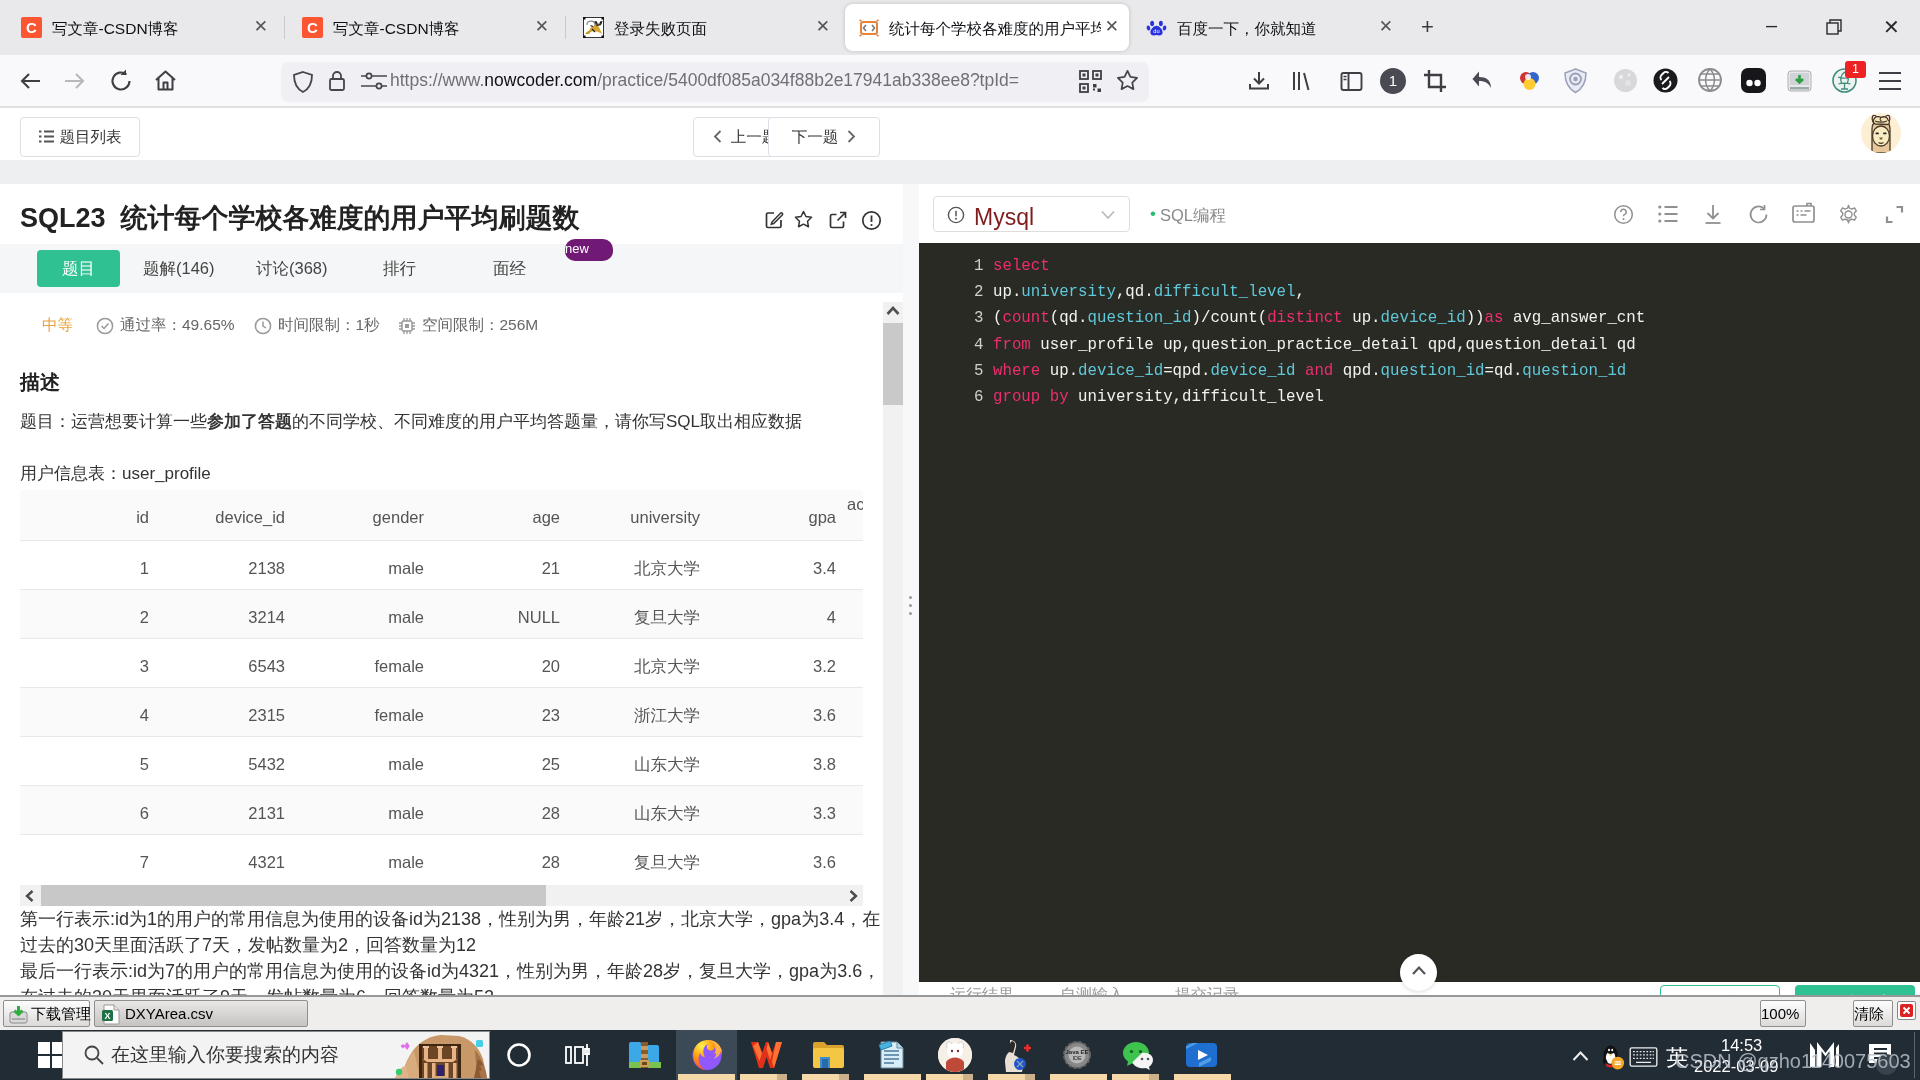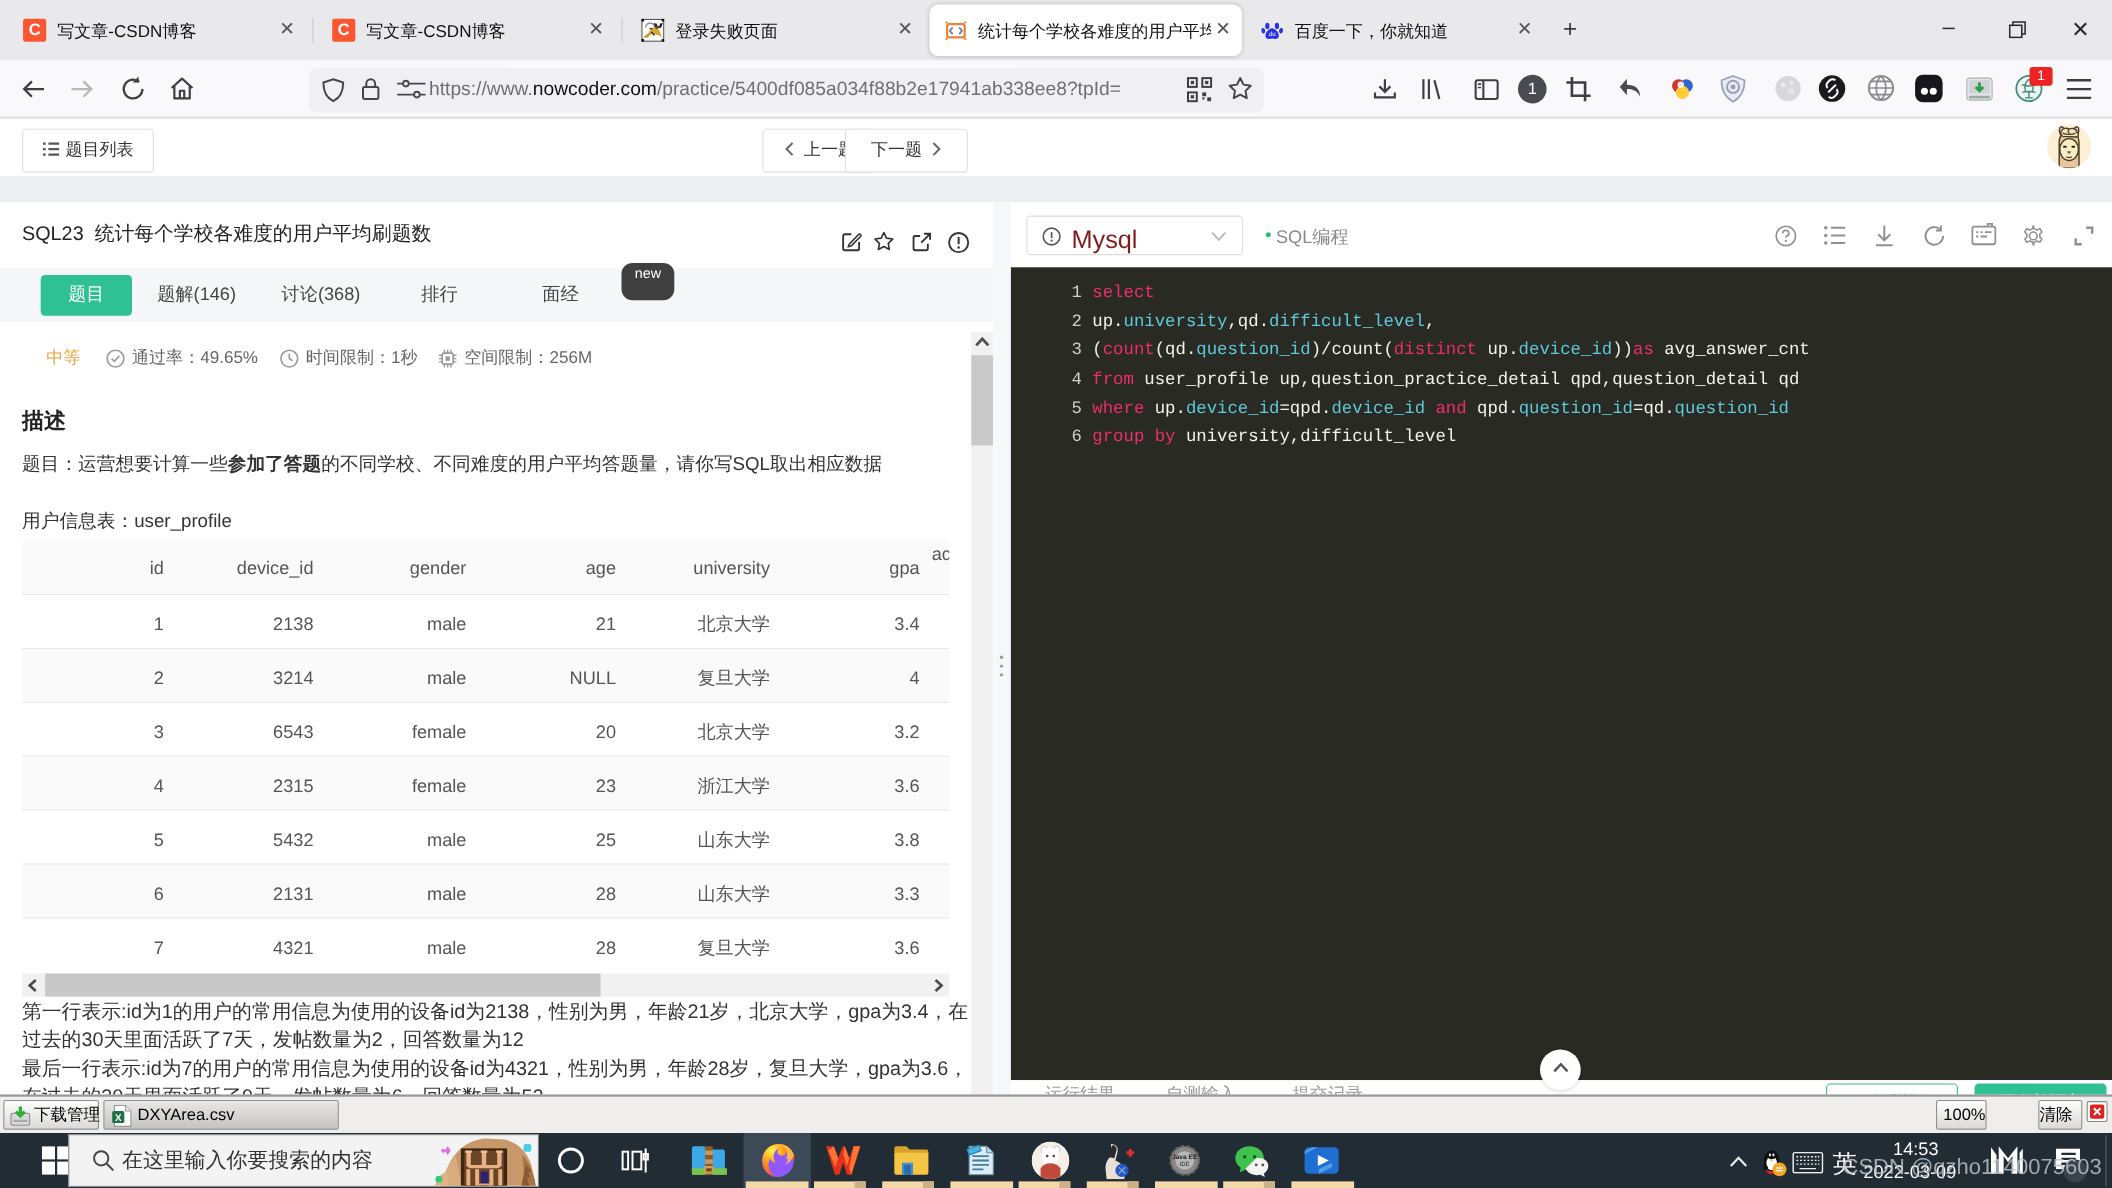--- a/index.html
+++ b/index.html
@@ -19,26 +19,26 @@
 #toolbar{position:absolute;left:0;top:55px;width:1920px;height:53px;background:#f9f9fb;border-bottom:2px solid #e0e0e3}
 #urlbar{position:absolute;left:281px;top:62px;width:868px;height:40px;background:#f0f0f4;border-radius:7px}
 #urltext{position:absolute;left:390px;top:70px;font-size:17.5px;color:#6f6f78;white-space:nowrap;width:690px;overflow:hidden}
 #urltext b{color:#0f1115;font-weight:normal}
 
 #pghead{position:absolute;left:0;top:110px;width:1920px;height:50px;background:#fff}
 .btn{position:absolute;border:1px solid #dcdfe6;border-radius:4px;background:#fff;color:#333;font-size:15.5px;text-align:center}
 #grayband{position:absolute;left:0;top:160px;width:1920px;height:24px;background:#edeff0}
 
 #lpane{position:absolute;left:0;top:184px;width:903px;height:813px;background:#fff;overflow:hidden}
-#ltitle{position:absolute;left:20px;top:16px;font-size:18px;font-weight:normal;color:#222}
+#ltitle{position:absolute;left:20px;top:16px;font-size:27px;font-weight:bold;color:#222}
 .ticon{position:absolute;top:207px;color:#333;font-size:19px}
 #tabstrip{position:absolute;left:0;top:60px;width:903px;height:49px;background:#f5f6f7}
 #greentab{position:absolute;left:37px;top:6px;width:83px;height:37px;background:#2fc191;border-radius:4px;color:#fff;font-size:16.5px;text-align:center;line-height:37px}
 .ltab{position:absolute;top:6px;height:37px;line-height:37px;font-size:16.5px;color:#444}
-#newbadge{position:absolute;left:565px;top:55px;width:48px;height:34px;background:#404040;border-radius:10px;color:#fff;font-size:13px;text-align:center;line-height:19px}
+#newbadge{position:absolute;left:565px;top:55px;width:48px;height:22px;background:#701a75;border-radius:10px;color:#fff;font-size:13px;text-align:left;line-height:19px}
 #metarow{position:absolute;left:0;top:131px;width:900px;height:22px;font-size:15.5px;color:#666}
 #desc-h{position:absolute;left:20px;top:185px;font-size:20px;font-weight:bold;color:#222}
 .para{position:absolute;font-size:17px;color:#333;line-height:26px}
 
 #utable{position:absolute;left:20px;top:306px;width:843px;height:390px;overflow:hidden;border-radius:4px;font-size:16.5px;color:#555}
 .trow{position:absolute;left:0;width:900px;height:49px}
 .trow div{position:absolute;top:0;height:49px;line-height:54px;text-align:right;width:120px}
 .c1{left:9px}.c2{left:145px}.c3{left:284px}.c4{left:420px}.c5{left:560px}.c6{left:696px}.c7{left:827px;width:200px!important;text-align:left!important}
 
 #hscroll{position:absolute;left:20px;top:701px;width:843px;height:21px;background:#f1f1f2}
@@ -468,21 +468,21 @@
         <rect x="3" y="13" width="13" height="2" fill="#aaa"></rect>
         <path d="M9.5 1 v7 M5.5 5.5 L9.5 9.5 L13.5 5.5" stroke="#2fae3c" stroke-width="3" fill="none"></path>
       </svg>下载管理</div>
   <div class="dlbtn" style="left:94px;width:214px;padding-left:30px;background:linear-gradient(#e8e7e6,#c6c4c2)">
     <svg style="position:absolute;left:6px;top:3px" width="19" height="21" viewBox="0 0 19 21">
         <path d="M3 1 h10 l5 5 v14 H3z" fill="#fff" stroke="#999"></path>
         <path d="M13 1 v5 h5" fill="#e8e8e8" stroke="#999"></path>
         <rect x="1" y="6" width="11" height="11" rx="1.5" fill="#1e7145"></rect>
         <text x="6.5" y="15" font-size="9" fill="#fff" text-anchor="middle" font-family="Liberation Sans" font-weight="bold">X</text>
       </svg>DXYArea.csv</div>
-  <div class="dlbtn" style="left:1760px;width:46px;text-align:right;padding:0">100%</div>
+  <div class="dlbtn" style="left:1760px;width:46px;text-align:left;padding:0">100%</div>
   <div class="dlbtn" style="left:1853px;width:40px;padding:0">清除</div>
   <div style="position:absolute;left:1897px;top:4px;width:19px;height:19px;background:#fff;border:1px solid #888;border-radius:2px">
     <svg width="17" height="17" viewBox="0 0 17 17">
         <rect x="2" y="2" width="13" height="13" rx="2" fill="#d22"></rect>
         <path d="M5.5 5.5 L11.5 11.5 M11.5 5.5 L5.5 11.5" stroke="#fff" stroke-width="1.8"></path>
       </svg>
   </div>
 </div>
 <div id="taskbar"></div>
 <svg class="abs" style="left:38px;top:1042px" width="26" height="26" viewBox="0 0 26 26" fill="#fff">

